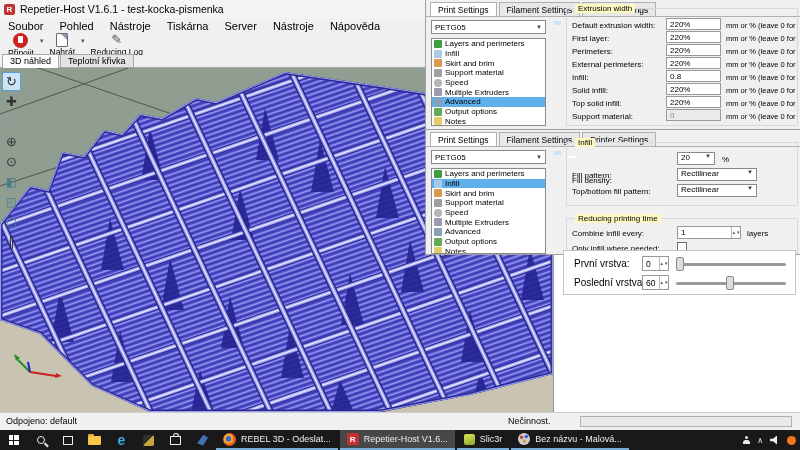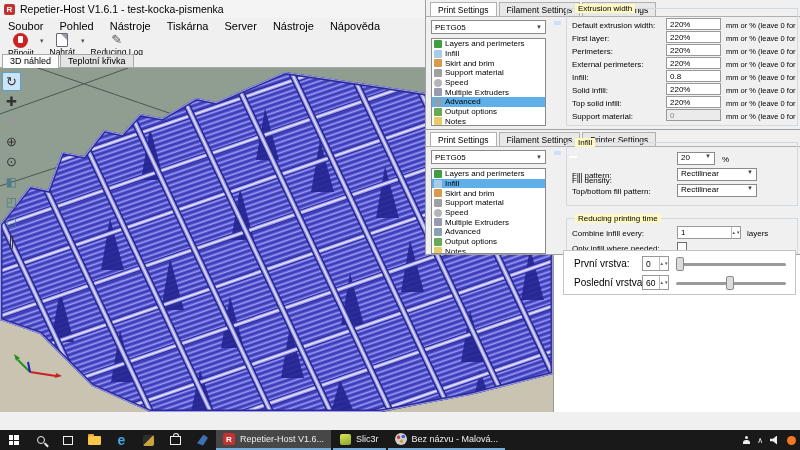--- a/index.html
+++ b/index.html
@@ -411,20 +411,25 @@
       <div class="lspin">
         <span class="sv">60</span>
         <span class="ud">▲▼</span>
       </div>
       <div class="ltrack">
         <div class="lhandle" style="left:50px;"></div>
       </div>
     </div>
   </div>
 
+  <div class="a statusbar">
+    <span class="a" style="left:6px;top:3px;">Odpojeno: default</span>
+    <span class="a" style="left:508px;top:3px;">Nečinnost.</span>
+    <div class="progress"></div>
+  </div>
 
   <div class="a taskbar">
     <div class="pin">
         <span class="winlogo">
           <i></i>
           <i></i>
           <i></i>
           <i></i>
         </span>
       </div>
@@ -442,20 +447,24 @@
       </div>
     <div class="pin">
         <span class="ic-ink"></span>
       </div>
     <div class="pin">
         <span class="ic-store"></span>
       </div>
     <div class="pin">
         <span class="ic-swoosh"></span>
       </div>
+    <div class="appbtn">
+      <span class="ic-firefox"></span>
+      <span>REBEL 3D - Odeslat...</span>
+    </div>
     <div class="appbtn active">
       <span class="ic-rep">R</span>
       <span>Repetier-Host V1.6...</span>
     </div>
     <div class="appbtn">
       <span class="ic-slic3r"></span>
       <span>Slic3r</span>
     </div>
     <div class="appbtn">
       <span class="ic-paint"></span>

